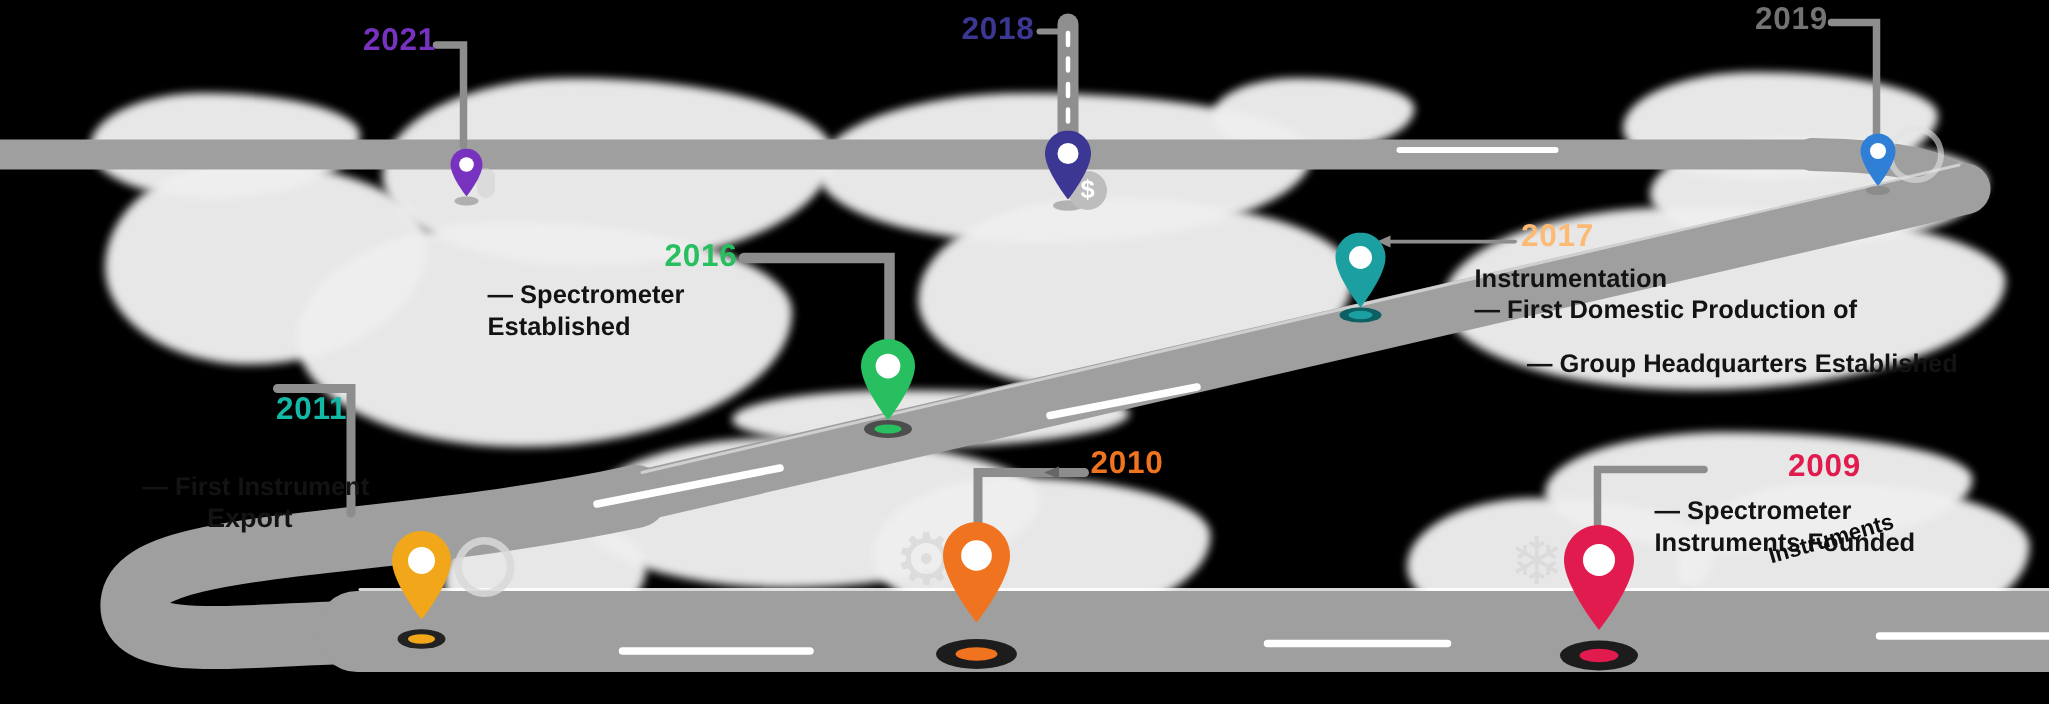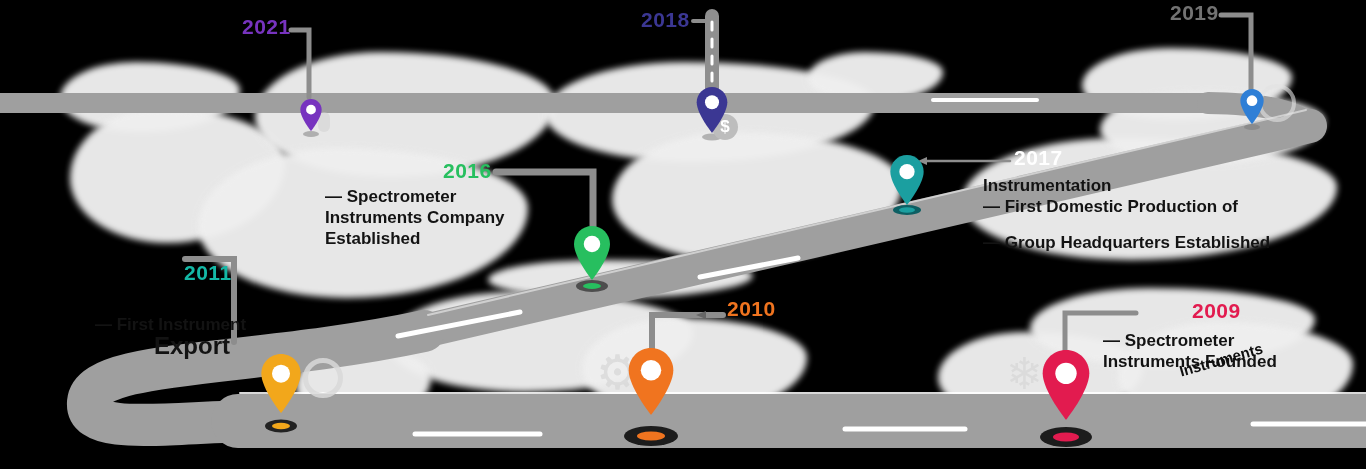--- a/index.html
+++ b/index.html
@@ -37,23 +37,23 @@
   #year-2016{left:443px;top:159px;color:#27BF5F;}
   #year-2017{left:1014px;top:146px;color:#1B9FA0;}
   #year-2011{left:184px;top:261px;color:#F2A71B;}
   #year-2010{left:727px;top:297px;color:#F0741F;}
   #year-2009{left:1192px;top:299px;color:#E21B4F;}
   
   .desc{position:absolute;z-index:5;color:#131313;font-weight:700;font-size:17px;
         line-height:21px;}
   #txt-2016{left:325px;top:186px;width:220px;}
   #txt-2017{left:983px;top:175px;width:370px;}
-  #txt-2017 .p2{margin-top:15px;}
+  #txt-2017 .p2{margin-top:15px;margin-left:35px;}
   #txt-2011{left:95px;top:314px;width:220px;}
-  #txt-2011 .indent{margin-left:59px;font-size:24px;}
+  #txt-2011 .indent{margin-left:43px;font-size:18px;}
   #txt-2009{left:1103px;top:330px;width:240px;}
   .wm{position:absolute;left:1178px;top:351px;z-index:5;color:#0e0e0e;font-weight:700;
       font-size:15px;transform:rotate(-16deg);}
 </style>
 </head>
 <body>
 
 <div id="stage">
 
   <div class="blob" style="left: 60px; top: 62px; width: 180px; height: 70px; background-color: rgb(239, 239, 239);"></div>
@@ -174,29 +174,28 @@
   <div class="pin" id="pin-2009">
     <svg width="52" height="70" viewBox="0 0 24 36">
         <path fill="#E21B4F" d="M12 0C5.4 0 0 5.4 0 12c0 9 12 24 12 24s12-15 12-24C24 5.4 18.6 0 12 0z"></path>
         <circle cx="12" cy="12" r="5.5" fill="#fff"></circle>
       </svg>
   </div>
 
   <div class="year" id="year-2021" style="color: rgb(119, 51, 191);">2021</div>
   <div class="year" id="year-2020" style="color: rgb(59, 55, 147);">2018</div>
   <div class="year" id="year-2019" style="color: #737373;">2019</div>
-  <div class="year" id="year-2017" style="color: #ffffff;">2017</div>
+  <div class="year" id="year-2017" style="color: #fdba74;">2017</div>
   <div class="year" id="year-2016" style="color: rgb(39, 191, 95);">2016</div>
   <div class="year" id="year-2011" style="color: #14b8a6;">2011</div>
   <div class="year" id="year-2010" style="color: rgb(240, 116, 31);">2010</div>
   <div class="year" id="year-2009" style="color: rgb(226, 27, 79);">2009</div>
 
   <div class="desc" id="txt-2016">
     <div>— Spectrometer</div>
-    <div>Instruments Company</div>
     <div>Established</div>
   </div>
   <div class="desc" id="txt-2017">
     <div>Instrumentation</div>
     <div>— First Domestic Production of</div>
     <div class="p2">— Group Headquarters Established</div>
   </div>
   <div class="desc" id="txt-2011">
     <div>— First Instrument</div>
     <div class="indent">Export</div>

